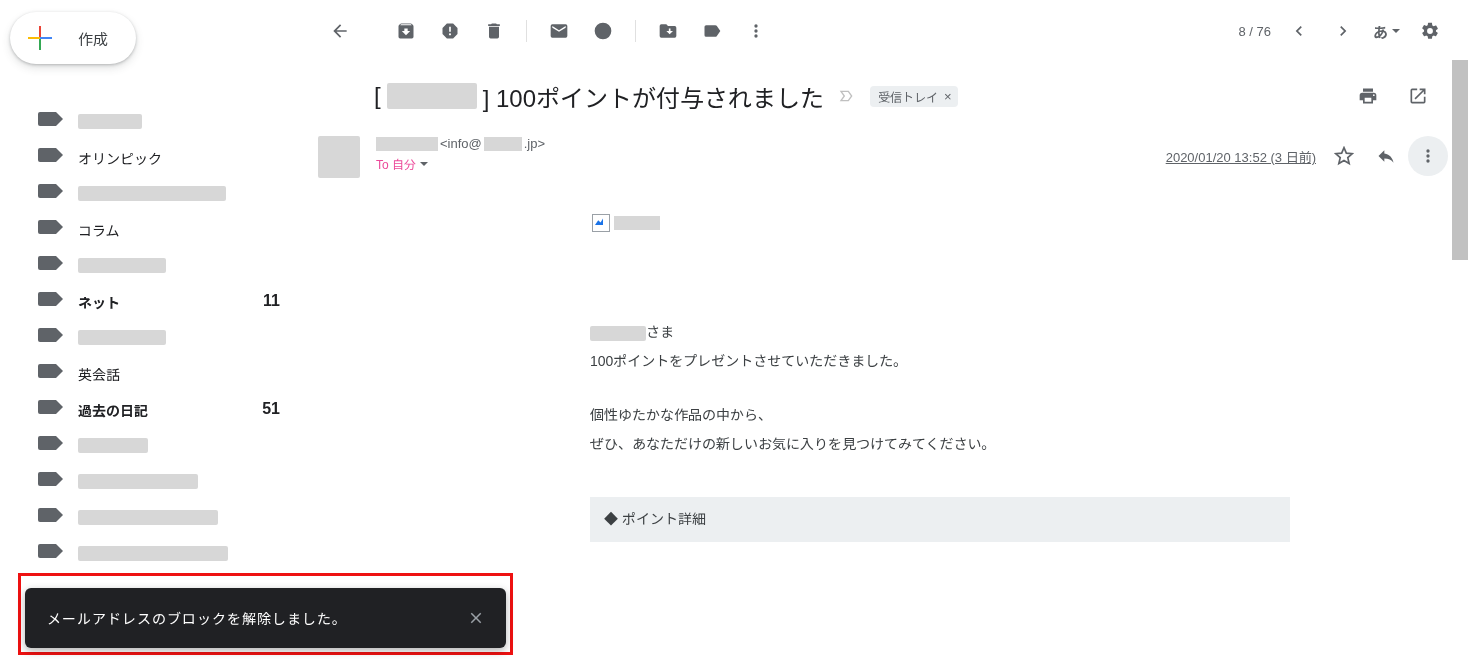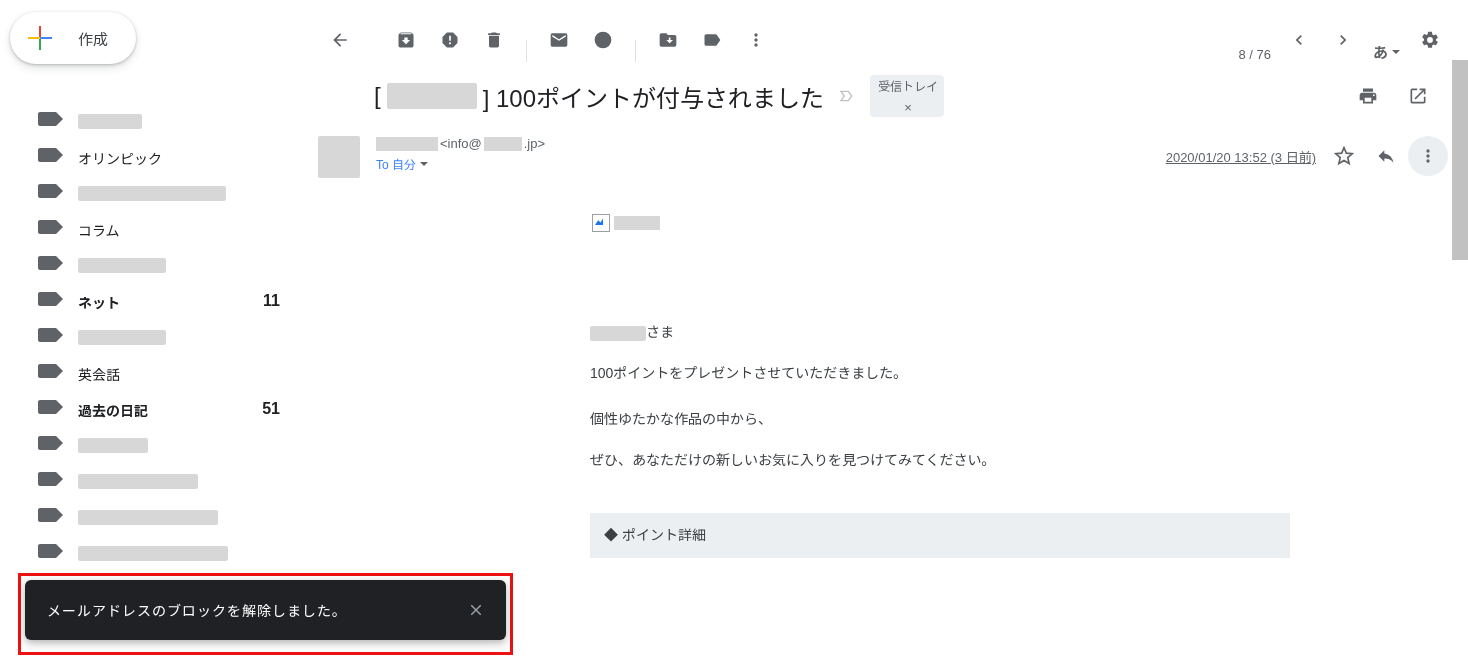--- a/index.html
+++ b/index.html
@@ -19,63 +19,63 @@
   .label-ico { width:18px; height:14px; background:#5f6368; border-radius:2px 0 0 2px; position:relative; margin-right:22px; flex:none; }
   .label-ico::after { content:""; position:absolute; right:-7px; top:0; border-top:7px solid transparent; border-bottom:7px solid transparent; border-left:7px solid #5f6368; }
   .label-text { flex:1; white-space:nowrap; overflow:hidden; }
   .label-count { font-size:16px; color:#202124; font-weight:700; }
   .redact { display:inline-block; background:#d7d7d7; border-radius:2px; height:15px; vertical-align:middle; }
   .more-row { display:flex; align-items:center; height:36px; padding-left:38px; font-size:14px; color:#5f6368; cursor:pointer; }
   .chev-down { width:0; height:0; border-left:5px solid transparent; border-right:5px solid transparent; border-top:6px solid #5f6368; margin-right:25px; }
 
   
   .main { flex:1; display:flex; flex-direction:column; position:relative; }
-  .toolbar { height:62px; display:flex; align-items:flex-end; padding:0 16px 0 18px; }
+  .toolbar { height:62px; display:flex; align-items:center; padding:0 16px 0 18px; }
   .tb-btn { width:44px; height:44px; display:flex; align-items:center; justify-content:center; border-radius:50%; color:#5f6368; cursor:pointer; }
   .tb-btn svg { width:20px; height:20px; fill:#5f6368; }
   .tb-sep { width:1px; height:22px; background:#e0e0e0; margin:0 10px; }
   .tb-spacer { flex:1; }
   .counter { font-size:13px; color:#5f6368; margin-right:6px; }
   .lang { font-size:15px; font-weight:700; color:#5f6368; display:flex; align-items:center; gap:4px; padding:0 8px; cursor:pointer; }
   .caret-sm { width:0; height:0; border-left:4px solid transparent; border-right:4px solid transparent; border-top:4px solid #5f6368; }
 
   
   .subject-row { display:flex; align-items:center; padding: 12px 28px 10px 74px; gap:14px; }
   .subject { font-size:24px; color:#202124; font-weight:400; display:flex; align-items:center; gap:6px; }
   .subj-redact { background:#d7d7d7; border-radius:2px; height:26px; width:90px; display:inline-block; }
   .important-ico { width:18px; height:16px; }
-  .chip { display:inline-flex; align-items:center; background:#eceff1; color:#5f6368; font-size:12px; padding:2px 6px 2px 8px; border-radius:4px; gap:6px; cursor:pointer;flex-direction:column; }
+  .chip { display:inline-flex; align-items:center; background:#eceff1; color:#5f6368; font-size:12px; padding:2px 6px 2px 8px; border-radius:4px; gap:6px; cursor:pointer; }
   .chip-x { font-size:13px; color:#5f6368; }
   .subject-actions { margin-left:auto; display:flex; gap:6px; }
 
   
   .msg-header { display:flex; padding: 8px 20px 4px 18px; align-items:flex-start;text-align:right; }
   .avatar { width:42px; height:42px; background:#d7d7d7; border-radius:2px; margin-right:16px; flex:none; }
   .from-block { flex:1; }
   .from-line { font-size:13px; color:#5f6368; display:flex; align-items:center; gap:2px; }
   .from-redact { background:#d7d7d7; height:14px; display:inline-block; }
-  .to-line { font-size:12px; color:#3b82f6; margin-top:4px; display:flex; align-items:center; gap:4px; cursor:pointer; }
+  .to-line { font-size:12px; color:#ec4899; margin-top:4px; display:flex; align-items:center; gap:4px; cursor:pointer; }
   .hdr-right { display:flex; align-items:center; gap:2px; }
   .hdr-date { font-size:13px; color:#5f6368; margin-right:6px;text-decoration:underline; }
   .hdr-ico { width:40px; height:40px; display:flex; align-items:center; justify-content:center; border-radius:50%; cursor:pointer; }
   .hdr-ico svg { width:20px; height:20px; fill:#5f6368; }
   .hdr-more { background:#eceff1; }
 
   
   .msg-body { padding: 30px 80px 0 80px; font-size:14px; color:#3c4043; line-height:1.8; }
   .broken-img { display:inline-flex; align-items:center; padding:2px 6px 2px 2px; }
   .broken-img .bi-ico { width:18px; height:18px; background:#fff; border:1px solid #9aa0a6; position:relative; margin-right:4px; }
   .broken-img .bi-ico::after { content:""; position:absolute; left:2px; top:2px; right:6px; bottom:6px; background:#1a73e8; clip-path: polygon(0 100%, 40% 40%, 70% 70%, 100% 20%, 100% 100%); }
   .broken-redact { background:#d7d7d7; width:46px; height:14px; display:inline-block; }
   .body-block { margin-left: 210px; max-width: 700px; }
-  .para { margin-top: 16px; }
+  .para { margin-top: 4px; }
   .section-hdr { margin-top: 40px; background:#eceff1; padding:10px 14px; font-size:14px; color:#3c4043; }
 
   
-  .toast-wrap { position:absolute; left:18px; bottom:8px; width:495px; height:82px; border:3px solid #e11; padding:4px 4px 14px 4px; }
+  .toast-wrap { position:absolute; left:18px; bottom:8px; width:495px; height:82px; border:3px solid #e11; padding:12px 4px 14px 4px; }
   .toast { background:#202124; color:#fff; border-radius:6px; height:60px; display:flex; align-items:center; padding:0 14px 0 22px; font-size:14px; letter-spacing:1px; box-shadow:0 3px 8px rgba(0,0,0,.3); }
   .toast-x { margin-left:auto; width:32px; height:32px; display:flex; align-items:center; justify-content:center; cursor:pointer; }
   .toast-x svg { width:18px; height:18px; fill:#9aa0a6; }
 
   
   .fake-scroll { position:absolute; right:0; top:60px; width:16px; height:200px; background:#c1c1c1; }
 
 </style>
 </head>
 <body>
@@ -293,21 +293,21 @@
           <span class="bi-ico"></span>
             <span class="broken-redact"></span>
         </span>
       </div>
 
       <div class="body-block" style="margin-top:80px;">
         <p class="para">
           <span class="redact" style="width:56px"></span><span>さま</span>
         </p>
         <p class="para">100ポイントをプレゼントさせていただきました。</p>
-        <p class="para" style="margin-top:20px;">個性ゆたかな作品の中から、</p>
+        <p class="para" style="margin-top:28px;">個性ゆたかな作品の中から、</p>
         <p class="para">ぜひ、あなただけの新しいお気に入りを見つけてみてください。</p>
 
         <div class="section-hdr">◆ ポイント詳細</div>
       </div>
     </div>
 
     <div class="fake-scroll"></div>
   </main>
 
   <div class="toast-wrap">

